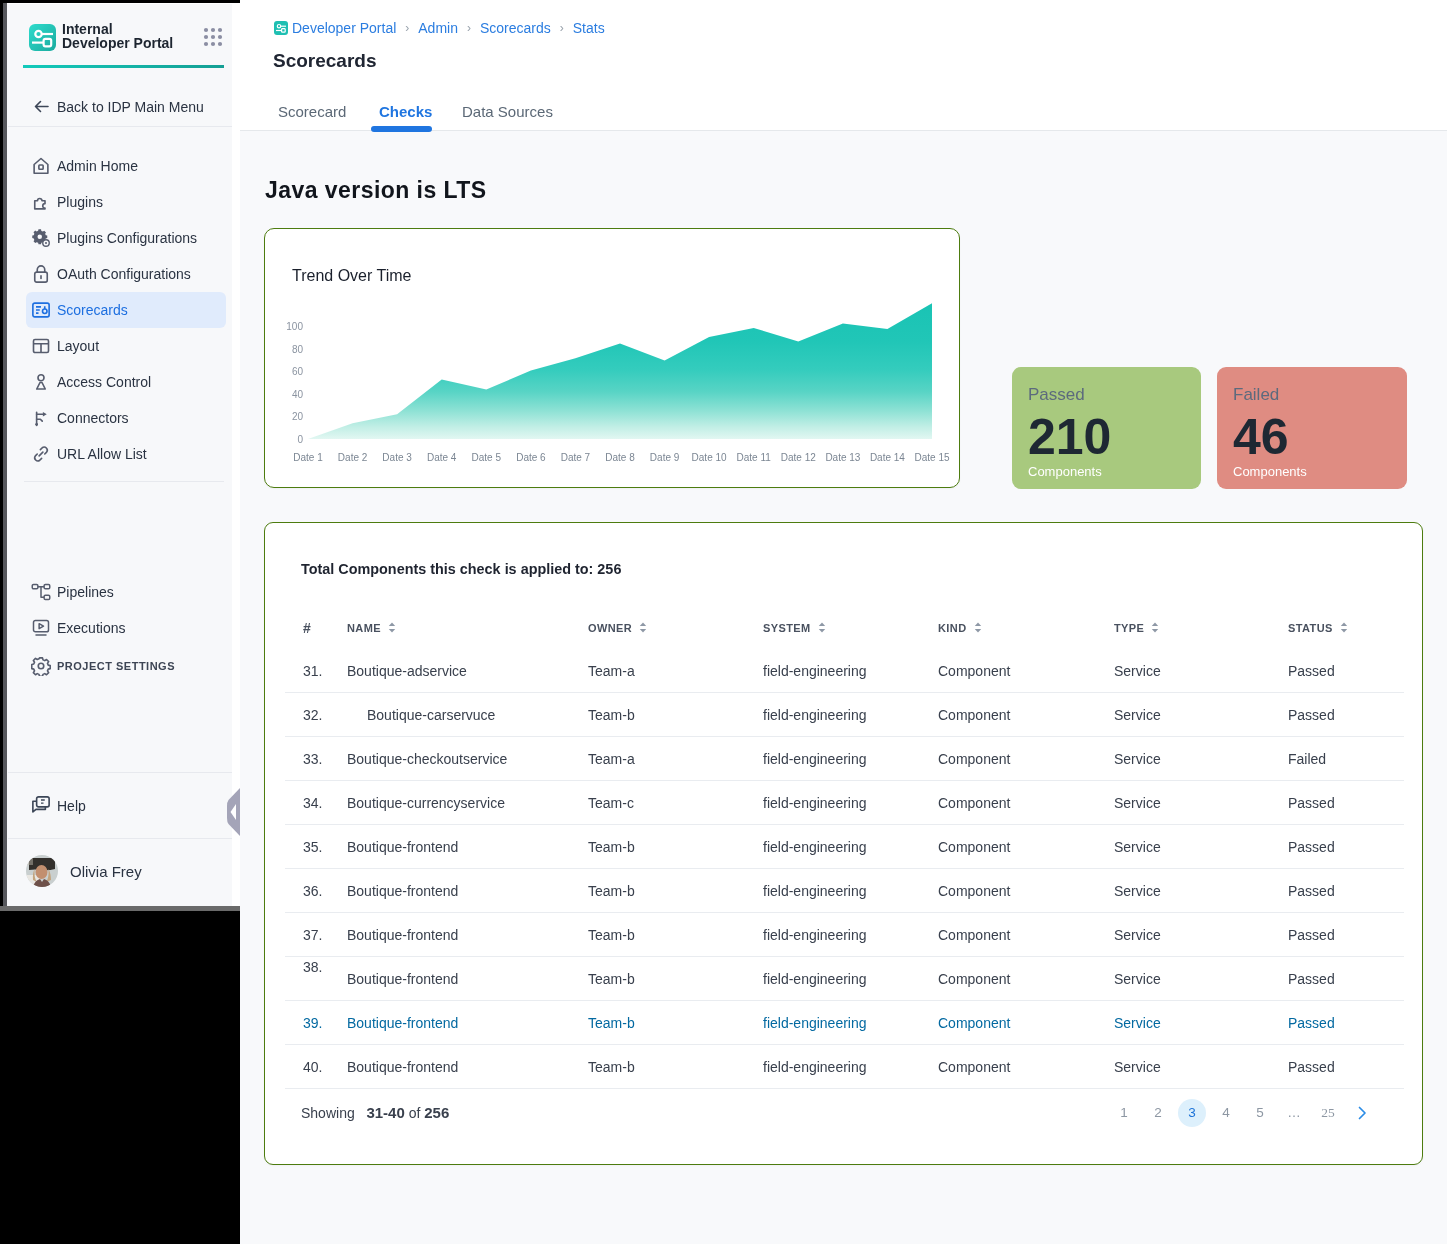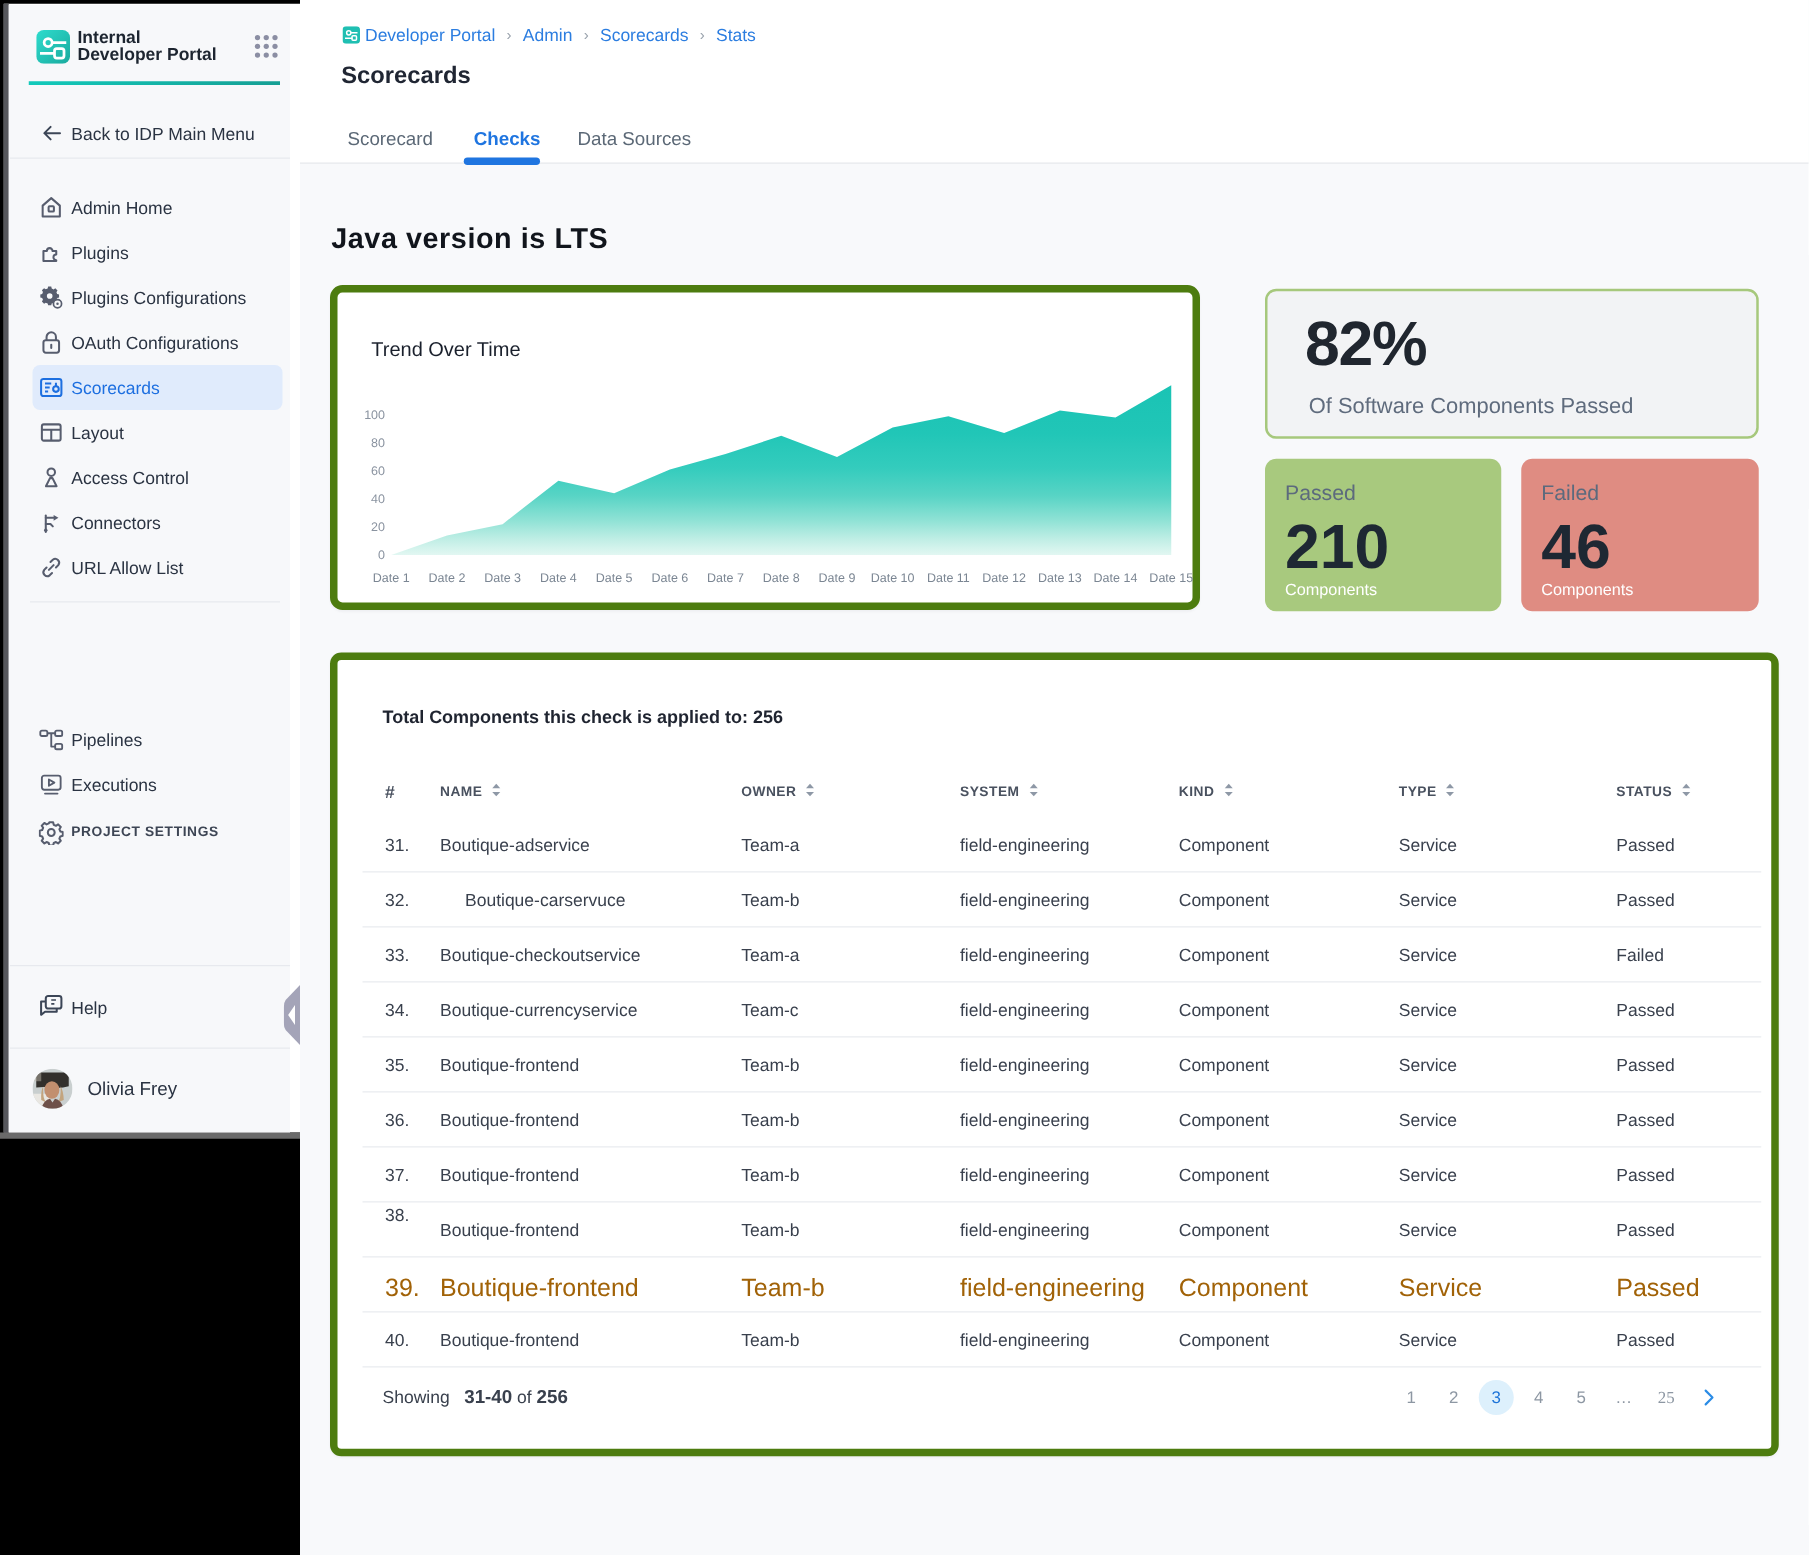--- a/index.html
+++ b/index.html
@@ -20,21 +20,21 @@
   .menuitem { position:absolute; left:0; width:225px; height:36px; }
   .menuitem .ic { position:absolute; left:24px; top:8px; width:20px; height:20px; }
   .menuitem .lb { position:absolute; left:50px; top:50%; transform:translateY(-50%);
                   font-size:14px; color:#2a3342; white-space:nowrap; }
   .menuitem .ic svg { display:block; }
 
   
   #main { position:absolute; left:240px; top:0; width:1207px; height:1244px; background:#f8f9fb; }
   #header { position:absolute; left:0; top:0; width:1207px; height:131px; background:#fff; border-bottom:1px solid #e5e8eb; }
 
-  .card { position:absolute; background:#fff; border:6px solid #4d7c0f; border-radius:10px;
+  .card { position:absolute; background:#fff; border:1px solid #4d7c0f; border-radius:10px;
           box-shadow:0 1px 2px rgba(16,24,40,.04); }
 </style>
 </head>
 <body>
 <div id="app">
 
   <div id="main">
     <div id="header">
 
       <div class="abs" style="left:34px; top:20px; height:15px; display:flex; align-items:center; font-size:14px;">
@@ -99,24 +99,20 @@
             <text x="444.1" y="231.5">Date 10</text>
             <text x="488.7" y="231.5">Date 11</text>
             <text x="533.3" y="231.5">Date 12</text>
             <text x="577.9" y="231.5">Date 13</text>
             <text x="622.4" y="231.5">Date 14</text>
             <text x="667.0" y="231.5">Date 15</text>
           </g>
       </svg>
     </div>
 
-    <div class="abs" style="left:772px; top:231px; width:395px; height:120px; background:#f2f3f5; border:2px solid #a6c87c; border-radius:9px;">
-      <div class="abs" style="left:30px; top:13px; font-size:50px; font-weight:bold; color:#20262f; letter-spacing:-1px;">82%</div>
-      <div class="abs" style="left:33px; top:81px; font-size:17.5px; color:#5f6b7d;">Of Software Components Passed</div>
-    </div>
 
     <div class="abs" style="left:772px; top:367px; width:189px; height:122px; background:#a8c97e; border-radius:9px;">
       <div class="abs" style="left:16px; top:18px; font-size:17px; color:#5c6a7d;">Passed</div>
       <div class="abs" style="left:16px; top:41px; font-size:50px; font-weight:bold; color:#1e2833;">210</div>
       <div class="abs" style="left:16px; top:97px; font-size:13px; color:#ffffff;">Components</div>
     </div>
     <div class="abs" style="left:977px; top:367px; width:190px; height:122px; background:#df8c82; border-radius:9px;">
       <div class="abs" style="left:16px; top:18px; font-size:17px; color:#5c6a7d;">Failed</div>
       <div class="abs" style="left:16px; top:41px; font-size:50px; font-weight:bold; color:#1e2833;">46</div>
       <div class="abs" style="left:16px; top:97px; font-size:13px; color:#ffffff;">Components</div>
@@ -227,21 +223,21 @@
           <div class="abs" style="left:0; top:308px; width:1159px; height:44px; font-size:14px; color:#39404d;">
       <div class="abs" style="left:20px; top:43px; width:1119px; height:1px; background:#e9ecf0;"></div>
       <span class="abs" style="left:38px; top:2px;">38.</span>
       <span class="abs" style="left:82px; top:14px;">Boutique-frontend</span>
       <span class="abs" style="left:323px; top:14px;">Team-b</span>
       <span class="abs" style="left:498px; top:14px;">field-engineering</span>
       <span class="abs" style="left:673px; top:14px;">Component</span>
       <span class="abs" style="left:849px; top:14px;">Service</span>
       <span class="abs" style="left:1023px; top:14px;">Passed</span>
     </div>
-          <div class="abs" style="left:0; top:352px; width:1159px; height:44px; font-size:20px; color:#a16207;">
+          <div class="abs" style="left:0; top:352px; width:1159px; height:44px; font-size:14px; color:#0369a1;">
       <div class="abs" style="left:20px; top:43px; width:1119px; height:1px; background:#e9ecf0;"></div>
       <span class="abs" style="left:38px; top:14px;">39.</span>
       <span class="abs" style="left:82px; top:14px;">Boutique-frontend</span>
       <span class="abs" style="left:323px; top:14px;">Team-b</span>
       <span class="abs" style="left:498px; top:14px;">field-engineering</span>
       <span class="abs" style="left:673px; top:14px;">Component</span>
       <span class="abs" style="left:849px; top:14px;">Service</span>
       <span class="abs" style="left:1023px; top:14px;">Passed</span>
     </div>
           <div class="abs" style="left:0; top:396px; width:1159px; height:44px; font-size:14px; color:#39404d;">

